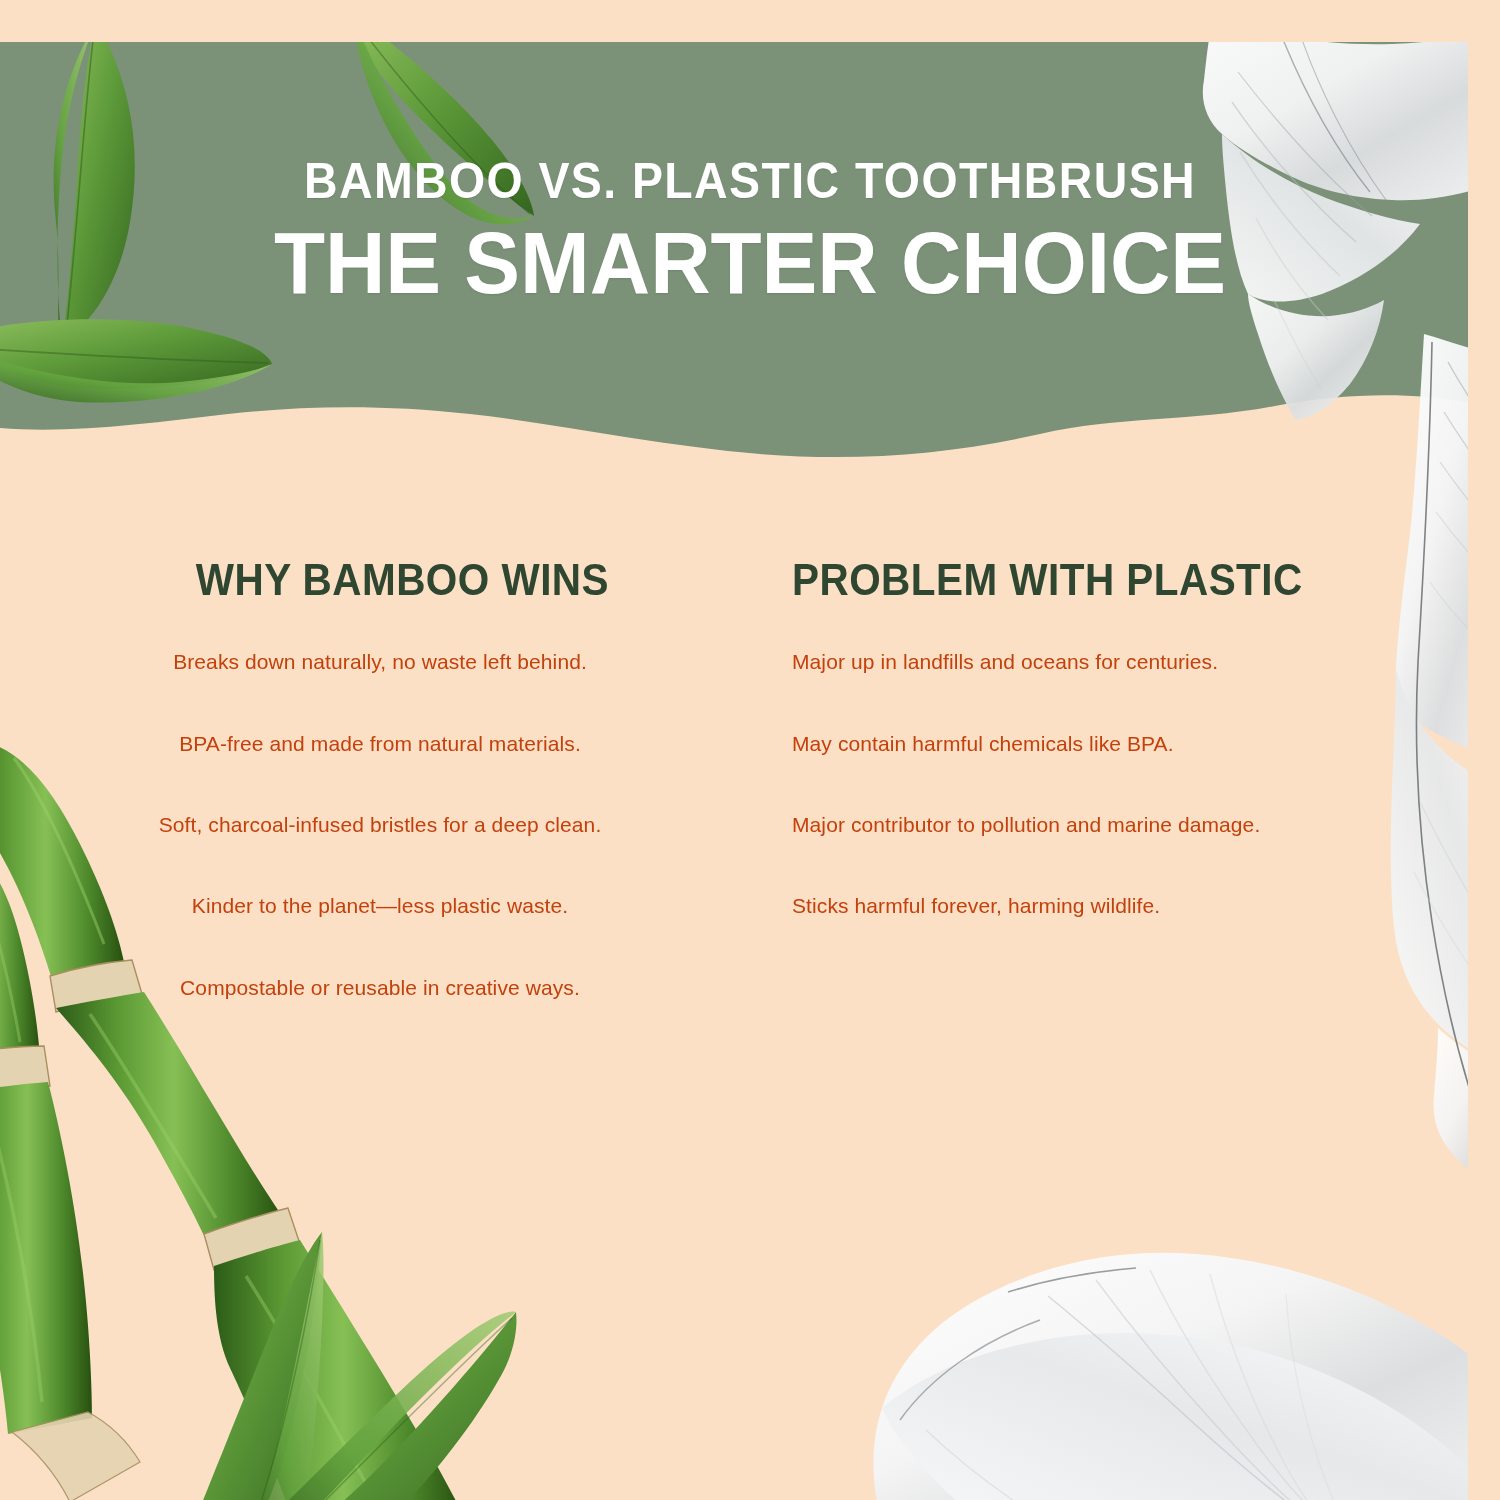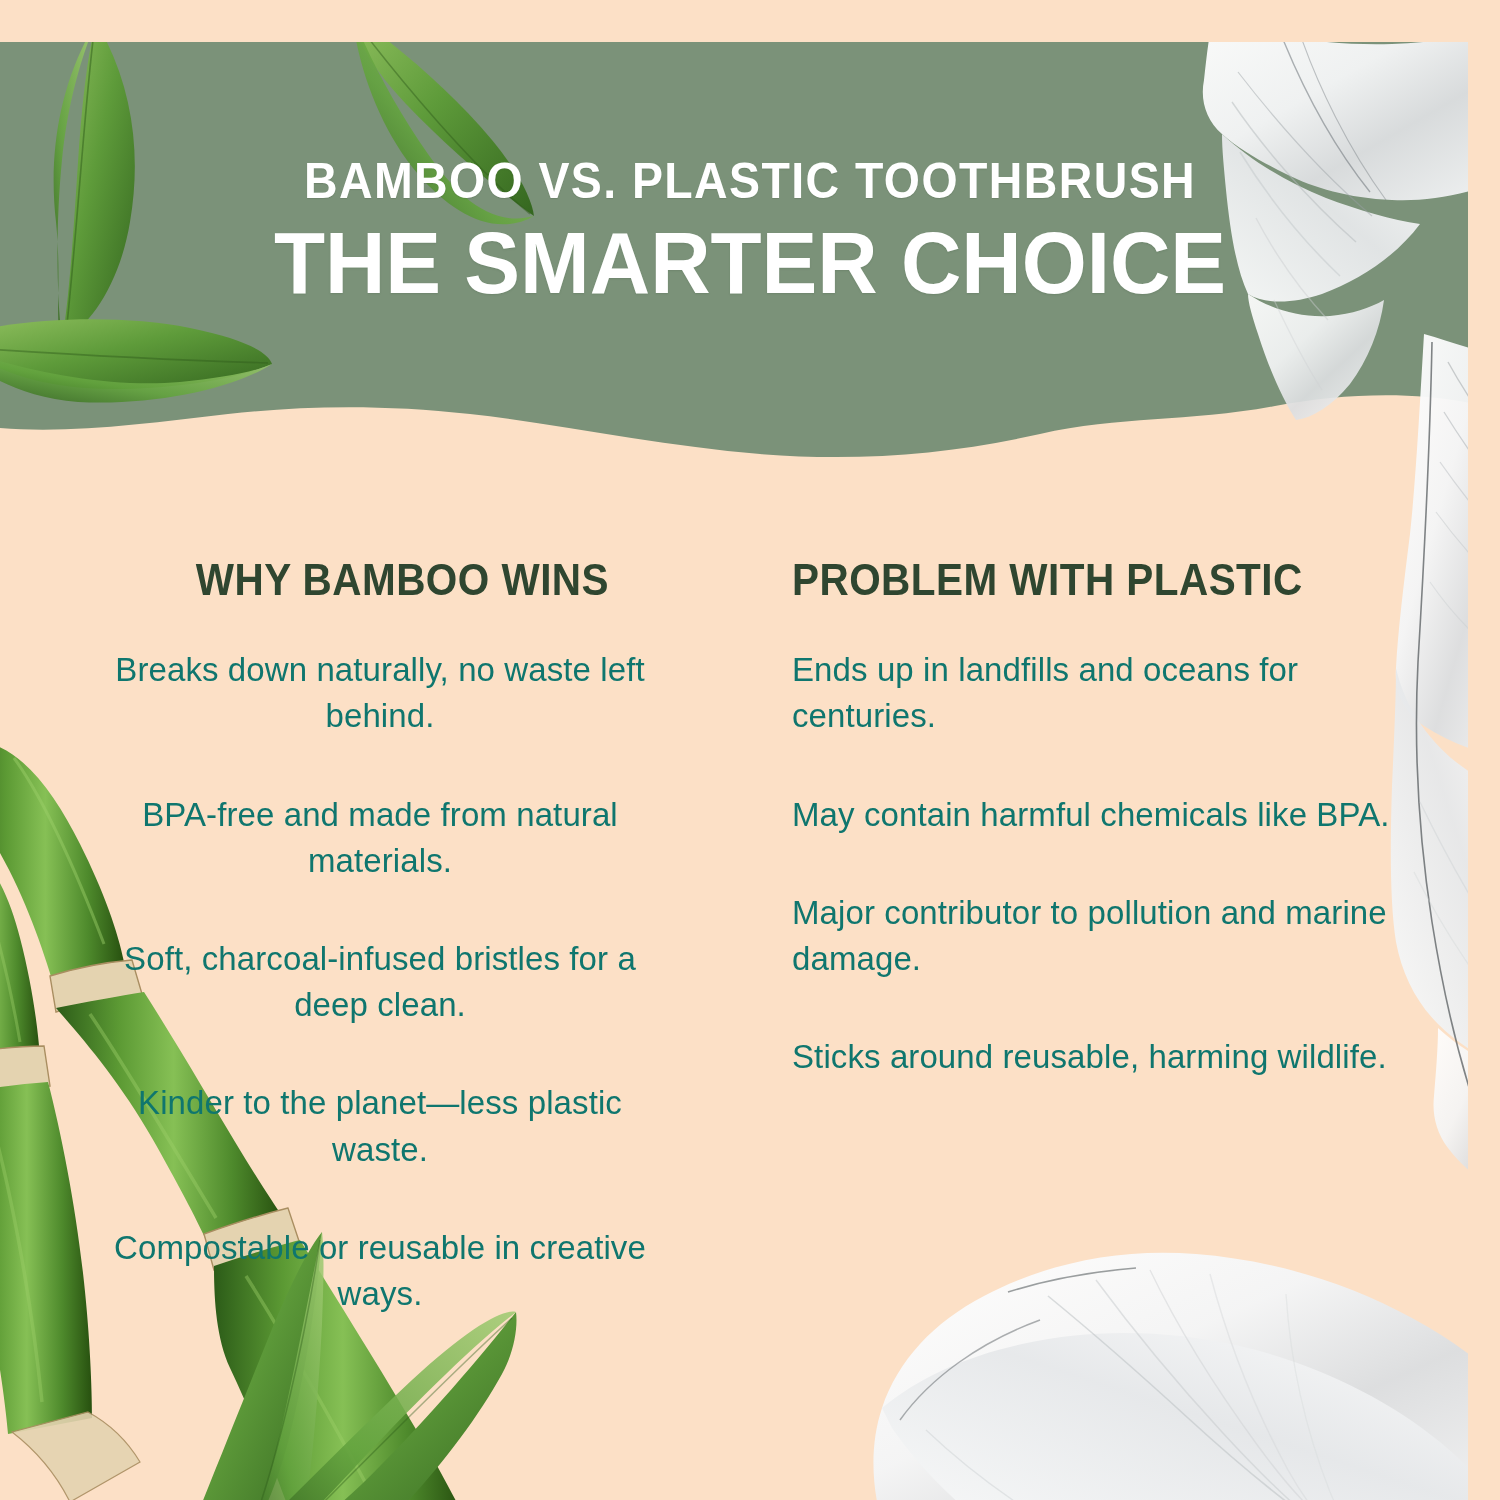--- a/index.html
+++ b/index.html
@@ -83,23 +83,23 @@
     line-height:1.05;
     white-space:nowrap;
     transform:scaleX(0.92);
     margin-bottom:44px;
   }
   .col-left  .col-heading { transform-origin:right center; }
   .col-right .col-heading { transform-origin:left  center; }
 
   .point-list { list-style:none; }
   .point {
-    color:#0f766e;
+    color:#c2410c;
     font-family:"Liberation Sans", sans-serif;
-    font-size:33px;
+    font-size:21px;
     font-weight:normal;
     line-height:1.40;
     letter-spacing:0.1px;
   }
   .col-left  .point { margin-bottom:52px; }
   .col-right .point { margin-bottom:52px; }
   .col-left  .point:last-child,
   .col-right .point:last-child { margin-bottom:0; }
 
   
@@ -283,24 +283,24 @@
         <li class="point">BPA-free and made from natural materials.</li>
         <li class="point l3">Soft, charcoal-infused bristles for a deep clean.</li>
         <li class="point">Kinder to the planet—less plastic waste.</li>
         <li class="point">Compostable or reusable in creative ways.</li>
       </ul>
     </div>
 
     <div class="col col-right">
       <div class="col-heading">PROBLEM WITH PLASTIC</div>
       <ul class="point-list">
-        <li class="point r1">Ends up in landfills and oceans for centuries.</li>
+        <li class="point r1">Major up in landfills and oceans for centuries.</li>
         <li class="point">May contain harmful chemicals like BPA.</li>
         <li class="point r4">Major contributor to pollution and marine damage.</li>
-        <li class="point">Sticks around reusable, harming wildlife.</li>
+        <li class="point">Sticks harmful forever, harming wildlife.</li>
       </ul>
     </div>
   </div>
 
   <div class="decor front">
     <svg viewBox="0 0 1500 1500" aria-hidden="true">
       <defs>
         <linearGradient id="plasG" x1="0" y1="0" x2="1" y2="1">
           <stop offset="0%" stop-color="#FFFFFF"></stop>
           <stop offset="38%" stop-color="#F4F5F6"></stop>

